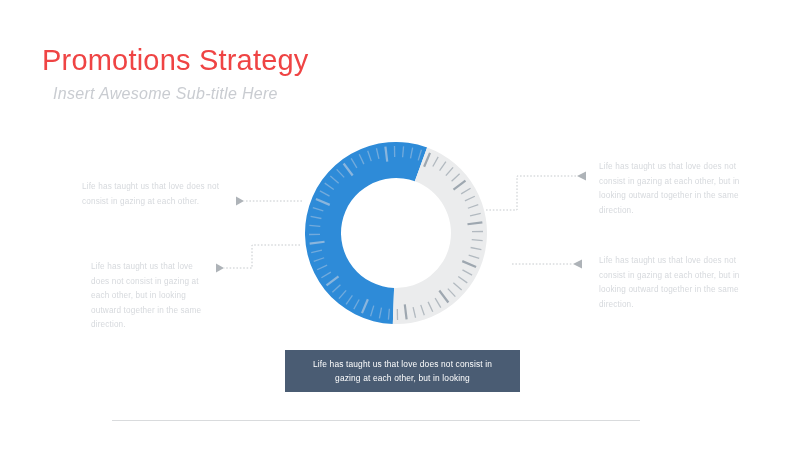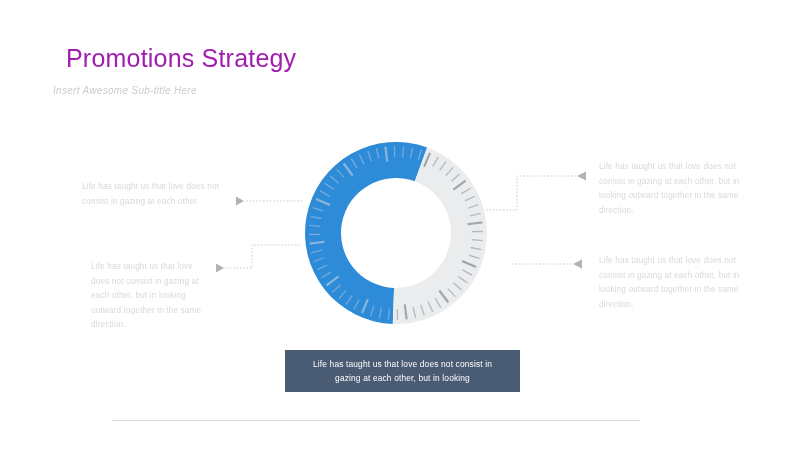--- a/index.html
+++ b/index.html
@@ -17,33 +17,33 @@
   }
   .slide {
     position: absolute;
     inset: 0;
     background: #ffffff;
   }
 
   
   .title {
     position: absolute;
-    left: 66px;
+    left: 42px;
     top: 44px;
-    font-size: 25px;
+    font-size: 29px;
     font-weight: 400;
     letter-spacing: 0.2px;
-    color: #a21caf;
+    color: #ef4444;
     white-space: nowrap;
   }
   .subtitle {
     position: absolute;
     left: 53px;
     top: 85px;
-    font-size: 10px;
+    font-size: 16px;
     font-style: italic;
     color: #c9ccd1;
     letter-spacing: 0.3px;
     white-space: nowrap;
   }
 
   
   .donut-wrap {
     position: absolute;
     left: 305px;

